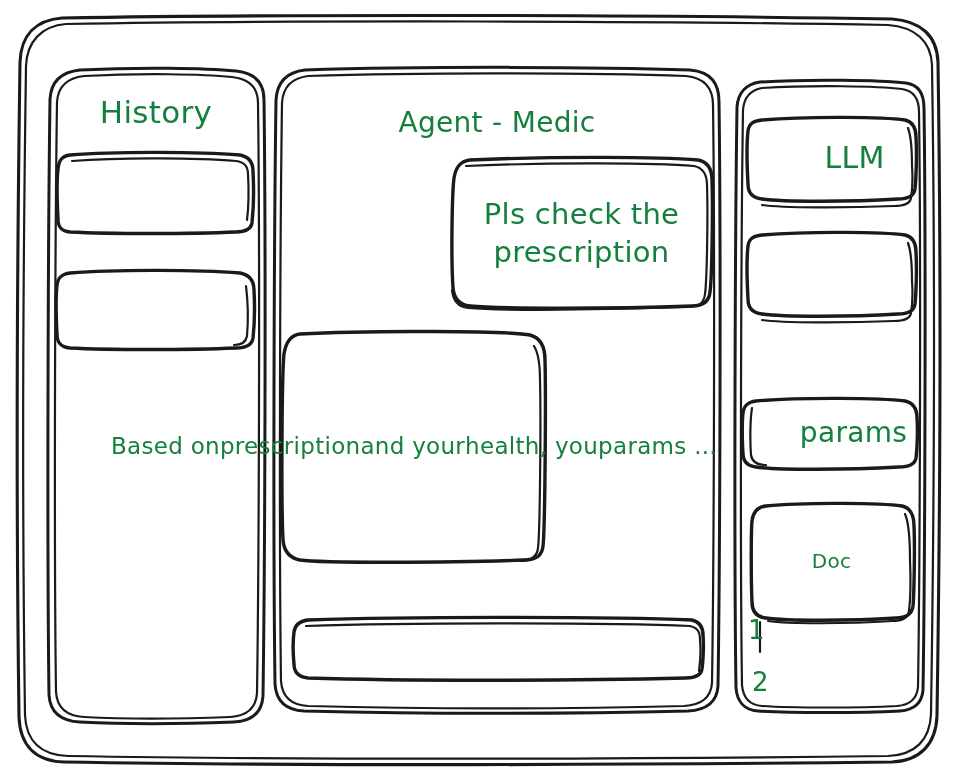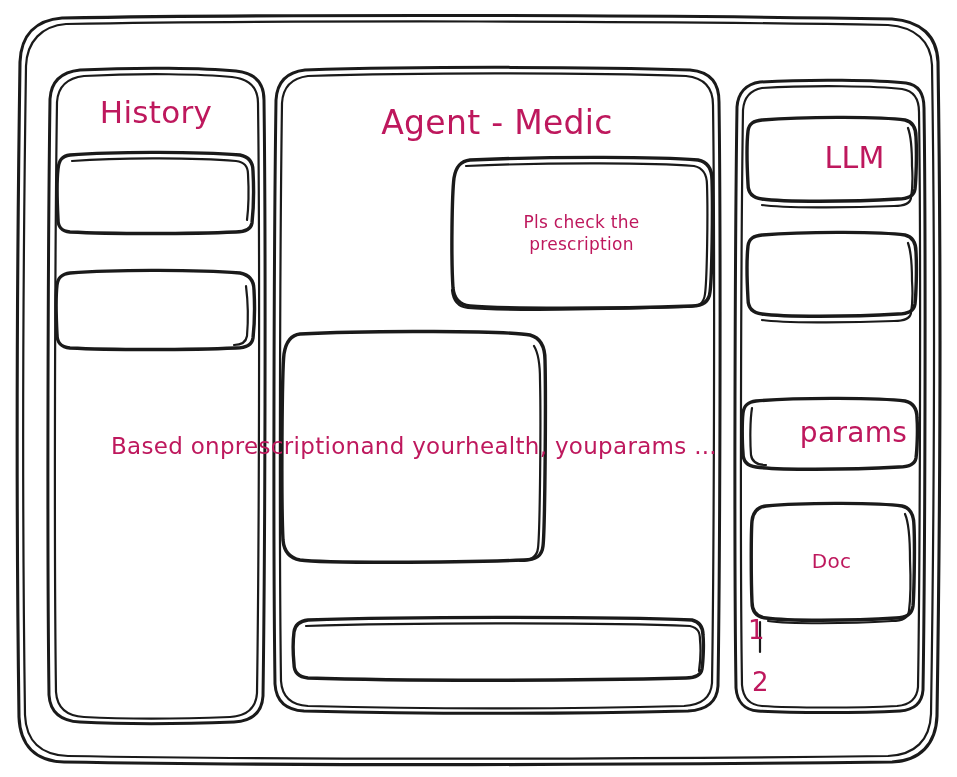--- a/index.html
+++ b/index.html
@@ -42,21 +42,21 @@
   .sk-thin   { stroke-width: 2.2; }
 
   
   .node {
     position: absolute;
     box-sizing: border-box;
     display: flex;
     align-items: center;
     justify-content: center;
     text-align: center;
-    color: #be185d;
+    color: #15803d;
     background: transparent;
   }
 
   .hand {
     font-family: "DejaVu Sans", sans-serif;
     font-weight: 400;
     letter-spacing: 0.3px;
   }
 
   
@@ -87,27 +87,27 @@
 
   
   #main-panel {
     left: 273px; top: 70px;
     width: 447px; height: 640px;
     display: block;
   }
   #agent-title {
     left: 288px; top: 96px;
     width: 418px; height: 52px;
-    font-size: 33px;
+    font-size: 28px;
   }
   #user-message {
     left: 452px; top: 158px;
     width: 259px; height: 150px;
     padding: 6px 8px;
-    font-size: 17px;
+    font-size: 29px;
     line-height: 1.32;
     flex-direction: column;
   }
   #assistant-message {
     left: 283px; top: 332px;
     width: 262px; height: 230px;
     padding: 6px 10px;
     font-size: 23px;
     line-height: 1.38;
     flex-direction: row;

